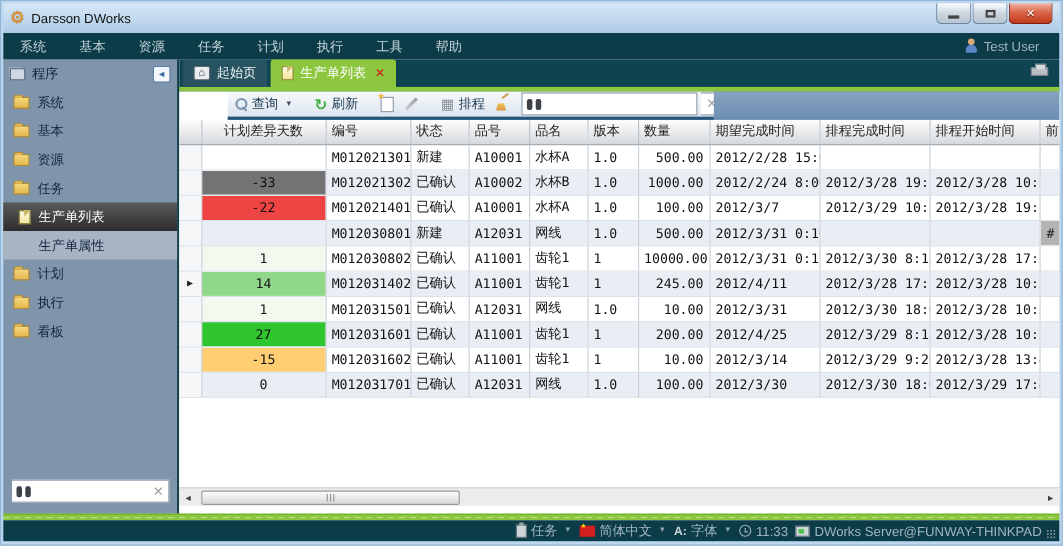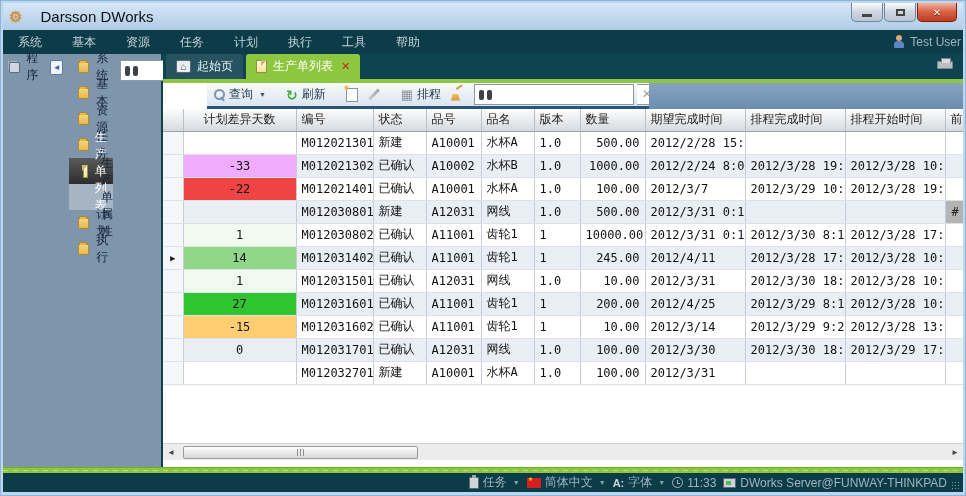--- a/index.html
+++ b/index.html
@@ -1,37 +1,37 @@
 <!DOCTYPE html>
 <html><head>
 <meta charset="utf-8">
 <style>
   html,body{margin:0;padding:0;background:#6b93b8;font-family:"Liberation Sans","DejaVu Sans",sans-serif;}
   *{box-sizing:border-box;}
   .window{width:966px;height:496px;background:#bdd7ef;padding:3px 3px 4px 3px;display:flex;flex-direction:column;box-shadow:inset 0 0 0 1px #8fb4d6;}
   
   .titlebar{height:27px;background:linear-gradient(#d7e7f6,#aecbe6);display:flex;align-items:center;position:relative;padding-left:6px;flex:0 0 auto;}
   .app-icon{font-size:15px;color:#e8962e;margin-right:6px;line-height:1;text-shadow:0 0 1px #7a4a00;}
-  .title-text{font-size:15px;color:#101010;margin-left:12px;}
+  .title-text{font-size:12px;color:#101010;}
   .winbtns{position:absolute;right:6px;top:0;display:flex;gap:1px;}
   .winbtn{width:32px;height:19px;border:1px solid #6f87a0;border-top:none;border-radius:0 0 5px 5px;background:linear-gradient(#fbfcfd,#ccd6e0 50%,#b9c6d2);display:flex;align-items:center;justify-content:center;font-size:10px;color:#333;cursor:default;}
   .winbtn.close{width:40px;background:linear-gradient(#f2b5a0,#d9664a 45%,#c03a1e);border-color:#7e1f0d;color:#fff;font-weight:bold;text-shadow:0 1px 1px #5e1508;}
   .winbtn .minglyph{display:block;width:10px;height:3px;background:#444;margin-top:6px;}
   .winbtn .maxglyph{display:block;width:9px;height:7px;border:2px solid #444;}
   
   .menubar{height:24px;background:#0d3c49;display:flex;align-items:center;color:#c4d2d8;font-size:12px;flex:0 0 auto;position:relative;}
   .menu-item{padding:0 15px;line-height:24px;cursor:default;}
-  .menu-user{position:absolute;right:2px;display:flex;align-items:flex-end;gap:5px;color:#9fb3bb;}
+  .menu-user{position:absolute;right:18px;display:flex;align-items:flex-end;gap:5px;color:#9fb3bb;}
   .user-icon{display:inline-block;position:relative;width:12px;height:14px;}
   .user-icon .head{position:absolute;left:3px;top:0;width:6px;height:6px;border-radius:50%;background:#d8a878;}
   .user-icon .bodyp{position:absolute;left:1px;top:6px;width:10px;height:7px;border-radius:4px 4px 1px 1px;background:#5b87c7;}
   
   .main{flex:1 1 auto;display:flex;min-height:0;}
   
-  .sidebar{width:160px;background:#7f95ab;border-right:2px solid #123f4a;display:flex;flex-direction:row;flex:0 0 auto;}
+  .sidebar{width:160px;background:#7f95ab;border-right:2px solid #123f4a;display:flex;flex-direction:column;flex:0 0 auto;}
   .side-header{height:26px;display:flex;align-items:center;padding:0 6px;color:#15243e;font-size:12px;gap:6px;}
   .prog-icon{display:inline-block;width:14px;height:11px;border:1px solid #5a6b80;background:#cfd8e2;border-radius:1px;box-shadow:-2px -2px 0 -1px #9fb0c2;}
   .collapse-btn{margin-left:auto;width:16px;height:15px;background:#f2f6fa;border:1px solid #5b7ca6;border-radius:2px;font-size:8px;color:#33679e;display:flex;align-items:center;justify-content:center;cursor:default;}
   .side-item{height:26px;display:flex;align-items:center;gap:7px;padding-left:9px;font-size:12px;color:#15243e;cursor:default;}
   .side-item.selected{background:linear-gradient(#5a5a5a,#2d2d2d);color:#fff;padding-left:14px;}
   .side-item.sub{background:#a6b4c4;padding-left:32px;}
   .icon-folder{display:inline-block;width:15px;height:11px;background:linear-gradient(#f4d67c,#e5b84e);border:1px solid #b08a33;border-radius:1px;position:relative;}
   .icon-folder::before{content:"";position:absolute;top:-3px;left:0;width:6px;height:2px;background:#e5b84e;border:1px solid #b08a33;border-bottom:none;border-radius:1px 1px 0 0;}
   .icon-folder.clock::after{content:"";position:absolute;right:-2px;bottom:-2px;width:6px;height:6px;border-radius:50%;background:#e8eef2;border:1px solid #55636f;}
   .icon-doc{display:inline-block;width:11px;height:13px;background:linear-gradient(#fdfbe8,#f0e39a);border:1px solid #9a8d3e;position:relative;}
@@ -180,20 +180,24 @@
           <div class="side-item sub">
             <span>生产单属性</span>
           </div>
           <div class="side-item">
             <span class="icon-folder"></span>
             <span>计划</span>
           </div>
           <div class="side-item">
             <span class="icon-folder"></span>
             <span>执行</span>
+          </div>
+          <div class="side-item">
+            <span class="icon-folder"></span>
+            <span>看板</span>
           </div>
         </div>
       <div class="side-spacer"></div>
       <div class="side-search">
         <span class="icon-binoc"></span>
         <input value="" style="">
         <span class="clear-x">✕</span>
       </div>
     </div>
 
@@ -292,21 +296,21 @@
                 <td class="c-pname">水杯A</td>
                 <td class="c-ver">1.0</td>
                 <td class="c-qty">500.00</td>
                 <td class="c-due">2012/2/28 15:00</td>
                 <td class="c-end"></td>
                 <td class="c-start"></td>
                 <td class="c-extra"></td>
               </tr>
               <tr class="even">
                 <td class="c-sel"></td>
-                <td class="c-diff" style="background: #f0abfc;">-33</td>
+                <td class="c-diff" style="background: #737373;">-33</td>
                 <td class="c-no">M012021302</td>
                 <td class="c-status">已确认</td>
                 <td class="c-pno">A10002</td>
                 <td class="c-pname">水杯B</td>
                 <td class="c-ver">1.0</td>
                 <td class="c-qty">1000.00</td>
                 <td class="c-due">2012/2/24 8:00</td>
                 <td class="c-end">2012/3/28 19:10</td>
                 <td class="c-start">2012/3/28 10:52</td>
                 <td class="c-extra"></td>
@@ -416,34 +420,20 @@
                 <td class="c-status">已确认</td>
                 <td class="c-pno">A12031</td>
                 <td class="c-pname">网线</td>
                 <td class="c-ver">1.0</td>
                 <td class="c-qty">100.00</td>
                 <td class="c-due">2012/3/30</td>
                 <td class="c-end">2012/3/30 18:00</td>
                 <td class="c-start">2012/3/29 17:46</td>
                 <td class="c-extra"></td>
               </tr>
-              <tr>
-                <td class="c-sel"></td>
-                <td class="c-diff"></td>
-                <td class="c-no">M012032701</td>
-                <td class="c-status">新建</td>
-                <td class="c-pno">A10001</td>
-                <td class="c-pname">水杯A</td>
-                <td class="c-ver">1.0</td>
-                <td class="c-qty">100.00</td>
-                <td class="c-due">2012/3/31</td>
-                <td class="c-end"></td>
-                <td class="c-start"></td>
-                <td class="c-extra"></td>
-              </tr>
             </tbody>
         </table>
       </div>
 
       <div class="filler"></div>
 
       <div class="hscroll">
         <span class="hs-arrow">◄</span>
         <div class="hs-thumb">
             <i></i>

